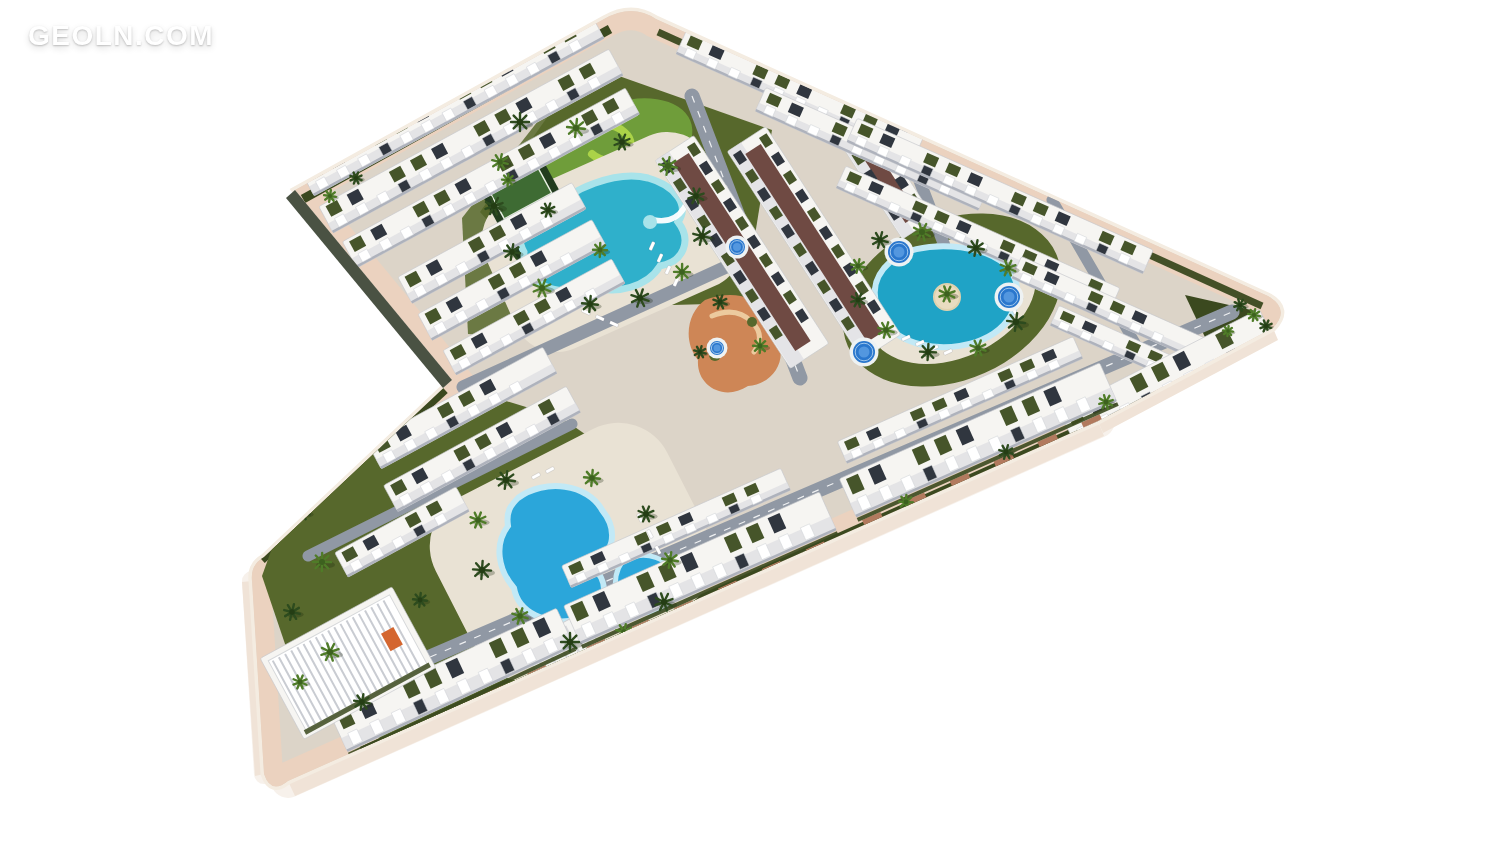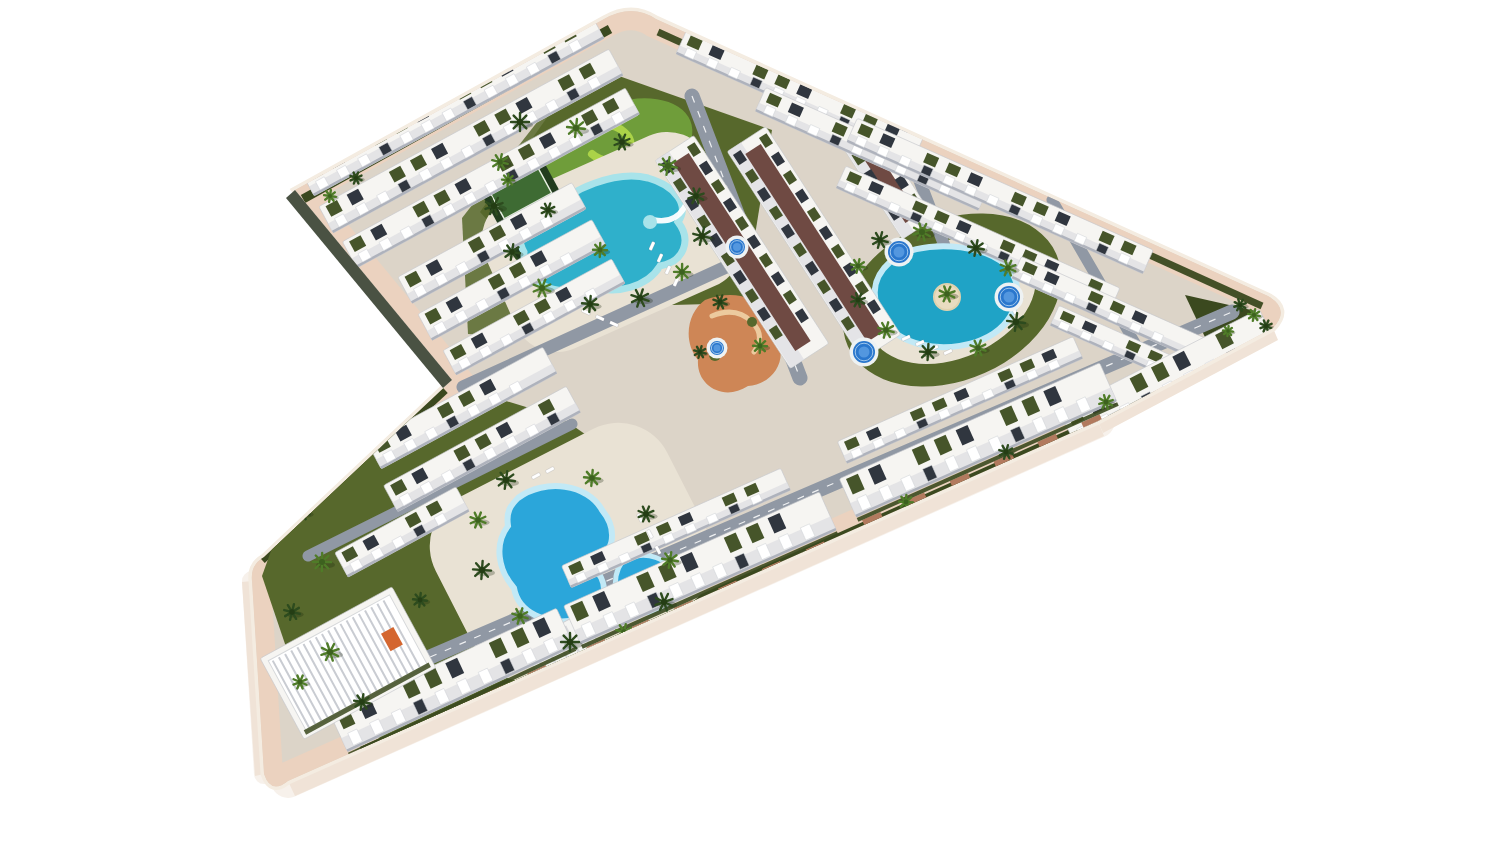--- a/index.html
+++ b/index.html
@@ -1461,13 +1461,14 @@
             <line x1="508" y1="180" x2="508.4185388424647" y2="174.01461569844105" style="stroke:#4f7c28;stroke-width:2.4;stroke-linecap:round"></line>
             <line x1="508" y1="180" x2="512.5282574813366" y2="176.06364582605696" style="stroke:#4f7c28;stroke-width:2.4;stroke-linecap:round"></line>
             <circle cx="508" cy="180" r="2.04" style="fill:#3d611f"></circle>
           </g>
         </g>
     </g>
 
     <path d="M295,190 L452,380 L443,388 L286,198 Z" style="fill:var(--c-wall)"></path>
   </svg>
 
+  <div class="watermark">GEOLN.COM</div>
 </div>
 
 </body></html>

